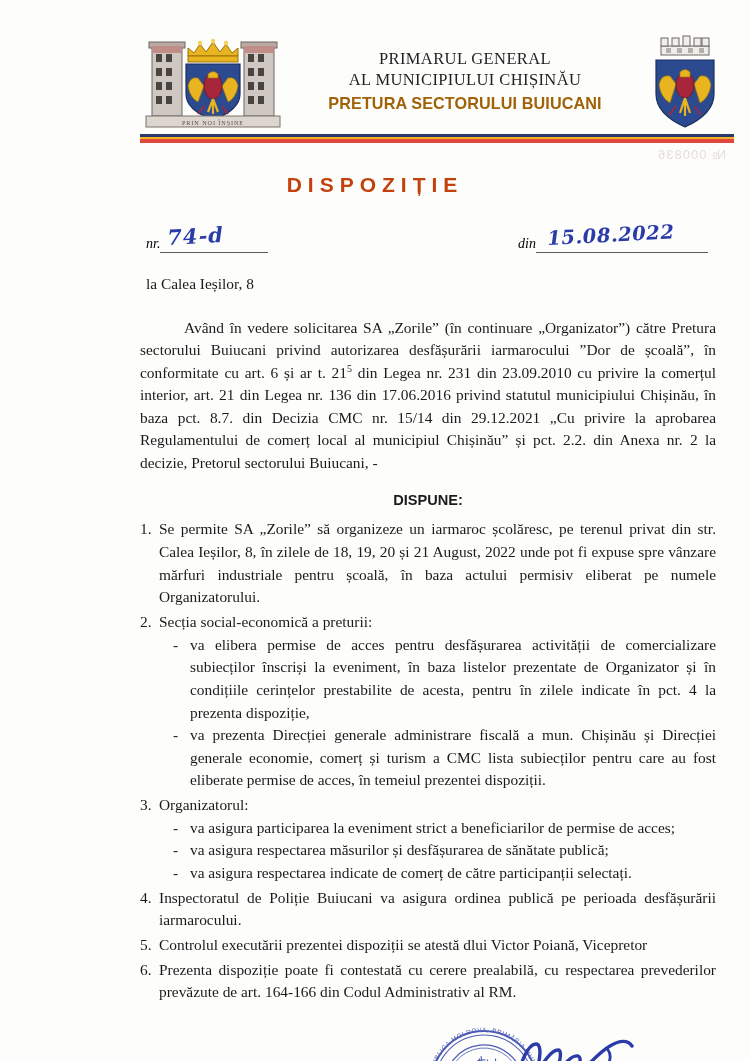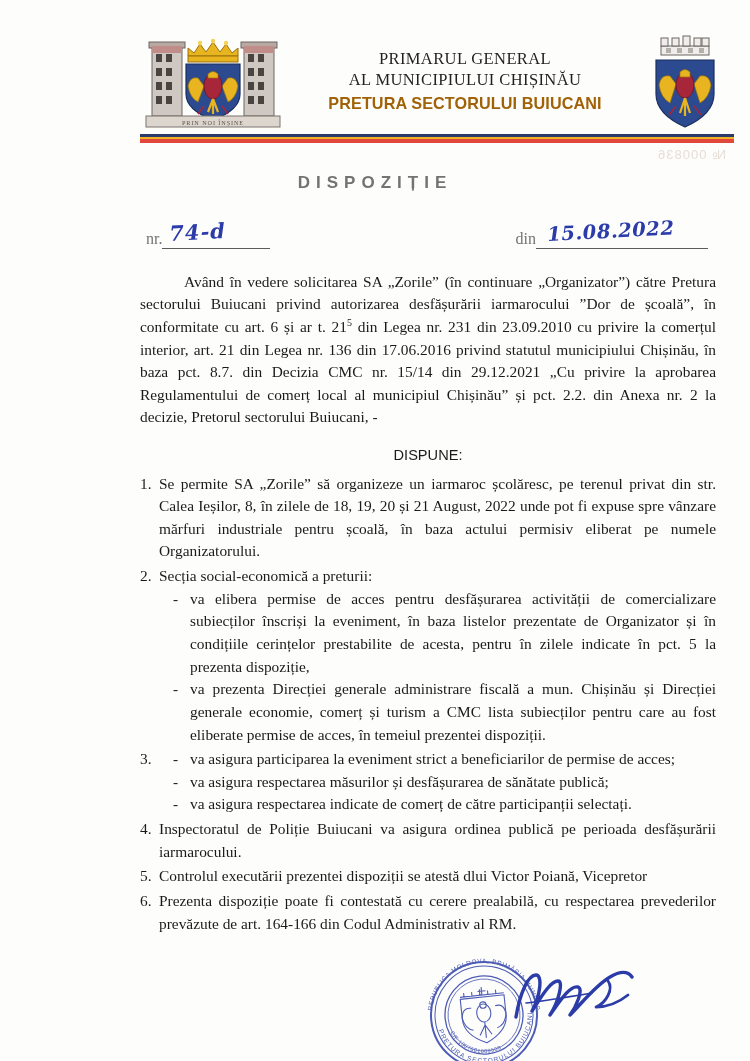--- a/index.html
+++ b/index.html
@@ -86,44 +86,45 @@
     transform: scaleX(-1);
     font-family: "Liberation Sans", sans-serif;
     user-select: none;
   }
 
   
   .doc-title {
     text-align: center;
     font-family: "Liberation Sans", "DejaVu Sans", sans-serif;
     font-weight: bold;
-    font-size: 17px;
+    font-size: 21px;
     letter-spacing: 6px;
     margin-top: 30px;
-    color: #737373;
+    color: #c2410c;
   }
 
   
   .numrow {
     position: relative;
     margin: 22px 34px 0 146px;
     height: 34px;
   }
   .nr-group, .din-group {
     position: absolute;
     display: flex;
     align-items: flex-end;
     bottom: 0;
   }
   .nr-group { left: 0; }
   .din-group { right: 8px; }
   .lbl-small {
-    font-size: 16px;
+    font-size: 14px;
     padding-bottom: 1px;
-    color: #737373;
+    color: #000000;
+    font-style: italic;
   }
   .rule-fill {
     border-bottom: 1.2px solid #5b5b5b;
     position: relative;
   }
   .rule-nr { width: 108px; }
   .rule-din { width: 172px; }
   .hand {
     position: absolute;
     left: 8px;
@@ -157,21 +158,21 @@
     font-size: 15.4px;
     line-height: 1.46;
     text-align: justify;
     text-indent: 44px;
   }
   .sup { font-size: 10px; vertical-align: super; }
 
   .dispune {
     text-align: center;
     font-family: "Liberation Sans", "DejaVu Sans", sans-serif;
-    font-weight: normal;
+    font-weight: bold;
     font-size: 14.6px;
     margin: 18px 34px 0 140px;
     color: #1b1b1b;
   }
 
   .ord-list {
     margin: 10px 34px 0 140px;
     padding: 0;
     list-style: none;
     font-size: 15.4px;
@@ -347,52 +348,54 @@
     </div>
     <div class="din-group">
       <span class="lbl-small">din</span>
       <span class="rule-fill rule-din">
         <span class="hand hand-date">15.08.2022</span>
       </span>
     </div>
   </div>
 
   <div class="subject">
+    <div>la Calea Ieșilor, 8</div>
   </div>
 
   <div class="preamble"><span>Având în vedere solicitarea SA „Zorile” (în continuare „Organizator”) către Pretura sectorului Buiucani privind autorizarea desfășurării iarmarocului ”Dor de școală”, în conformitate cu art. 6 și ar t. 21</span><span class="sup">5</span><span> din Legea nr. 231 din 23.09.2010 cu privire la comerțul interior, art. 21 din Legea nr. 136 din 17.06.2016 privind statutul municipiului Chișinău, în baza pct. 8.7. din Decizia CMC nr. 15/14 din 29.12.2021 „Cu privire la aprobarea Regulamentului de comerț local al municipiul Chișinău” și pct. 2.2. din Anexa nr. 2 la decizie, Pretorul sectorului Buiucani, -</span></div>
 
   <div class="dispune">DISPUNE:</div>
 
   <div class="ord-list" id="ordered-list">
       <div class="ord-item">
         <span class="ord-num">1.</span>
         <div class="ord-text">
           <div>Se permite SA „Zorile” să organizeze un iarmaroc școlăresc, pe terenul privat din str. Calea Ieșilor, 8, în zilele de 18, 19, 20 și 21 August, 2022 unde pot fi expuse spre vânzare mărfuri industriale pentru școală, în baza actului permisiv eliberat pe numele Organizatorului.</div>
         </div>
       </div>
       <div class="ord-item">
         <span class="ord-num">2.</span>
         <div class="ord-text">
           <div>Secția social-economică a preturii:</div>
           <div class="sub-list">
             <div class="sub-item">
               <span class="sub-dash">-</span>
-              <span class="sub-text">va elibera permise de acces pentru desfășurarea activității de comercializare subiecților înscriși la eveniment, în baza listelor prezentate de Organizator și în condițiile cerințelor prestabilite de acesta, pentru în zilele indicate în pct. 5 la prezenta dispoziție,</span>
+              <span class="sub-text">va elibera permise de acces pentru desfășurarea activității de comercializare subiecților înscriși la eveniment, în baza listelor prezentate de Organizator și în condițiile cerințelor prestabilite de acesta, pentru în zilele indicate în pct. 4 la prezenta dispoziție,</span>
             </div>
             <div class="sub-item">
               <span class="sub-dash">-</span>
               <span class="sub-text">va prezenta Direcției generale administrare fiscală a mun. Chișinău și Direcției generale economie, comerț și turism a CMC lista subiecților pentru care au fost eliberate permise de acces, în temeiul prezentei dispoziții.</span>
             </div>
           </div>
         </div>
       </div>
       <div class="ord-item">
         <span class="ord-num">3.</span>
         <div class="ord-text">
+          <div>Organizatorul:</div>
           <div class="sub-list">
             <div class="sub-item">
               <span class="sub-dash">-</span>
               <span class="sub-text">va asigura participarea la eveniment strict a beneficiarilor de permise de acces;</span>
             </div>
             <div class="sub-item">
               <span class="sub-dash">-</span>
               <span class="sub-text">va asigura respectarea măsurilor și desfășurarea de sănătate publică;</span>
             </div>
             <div class="sub-item">

